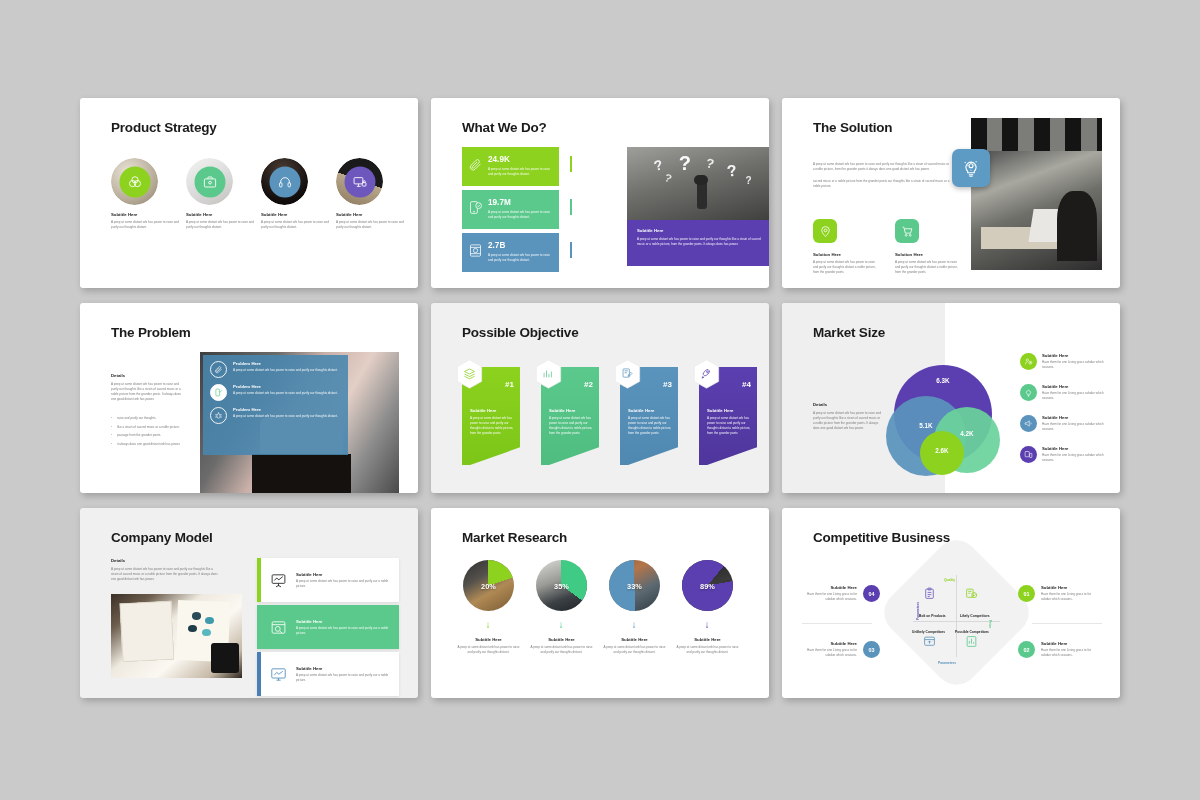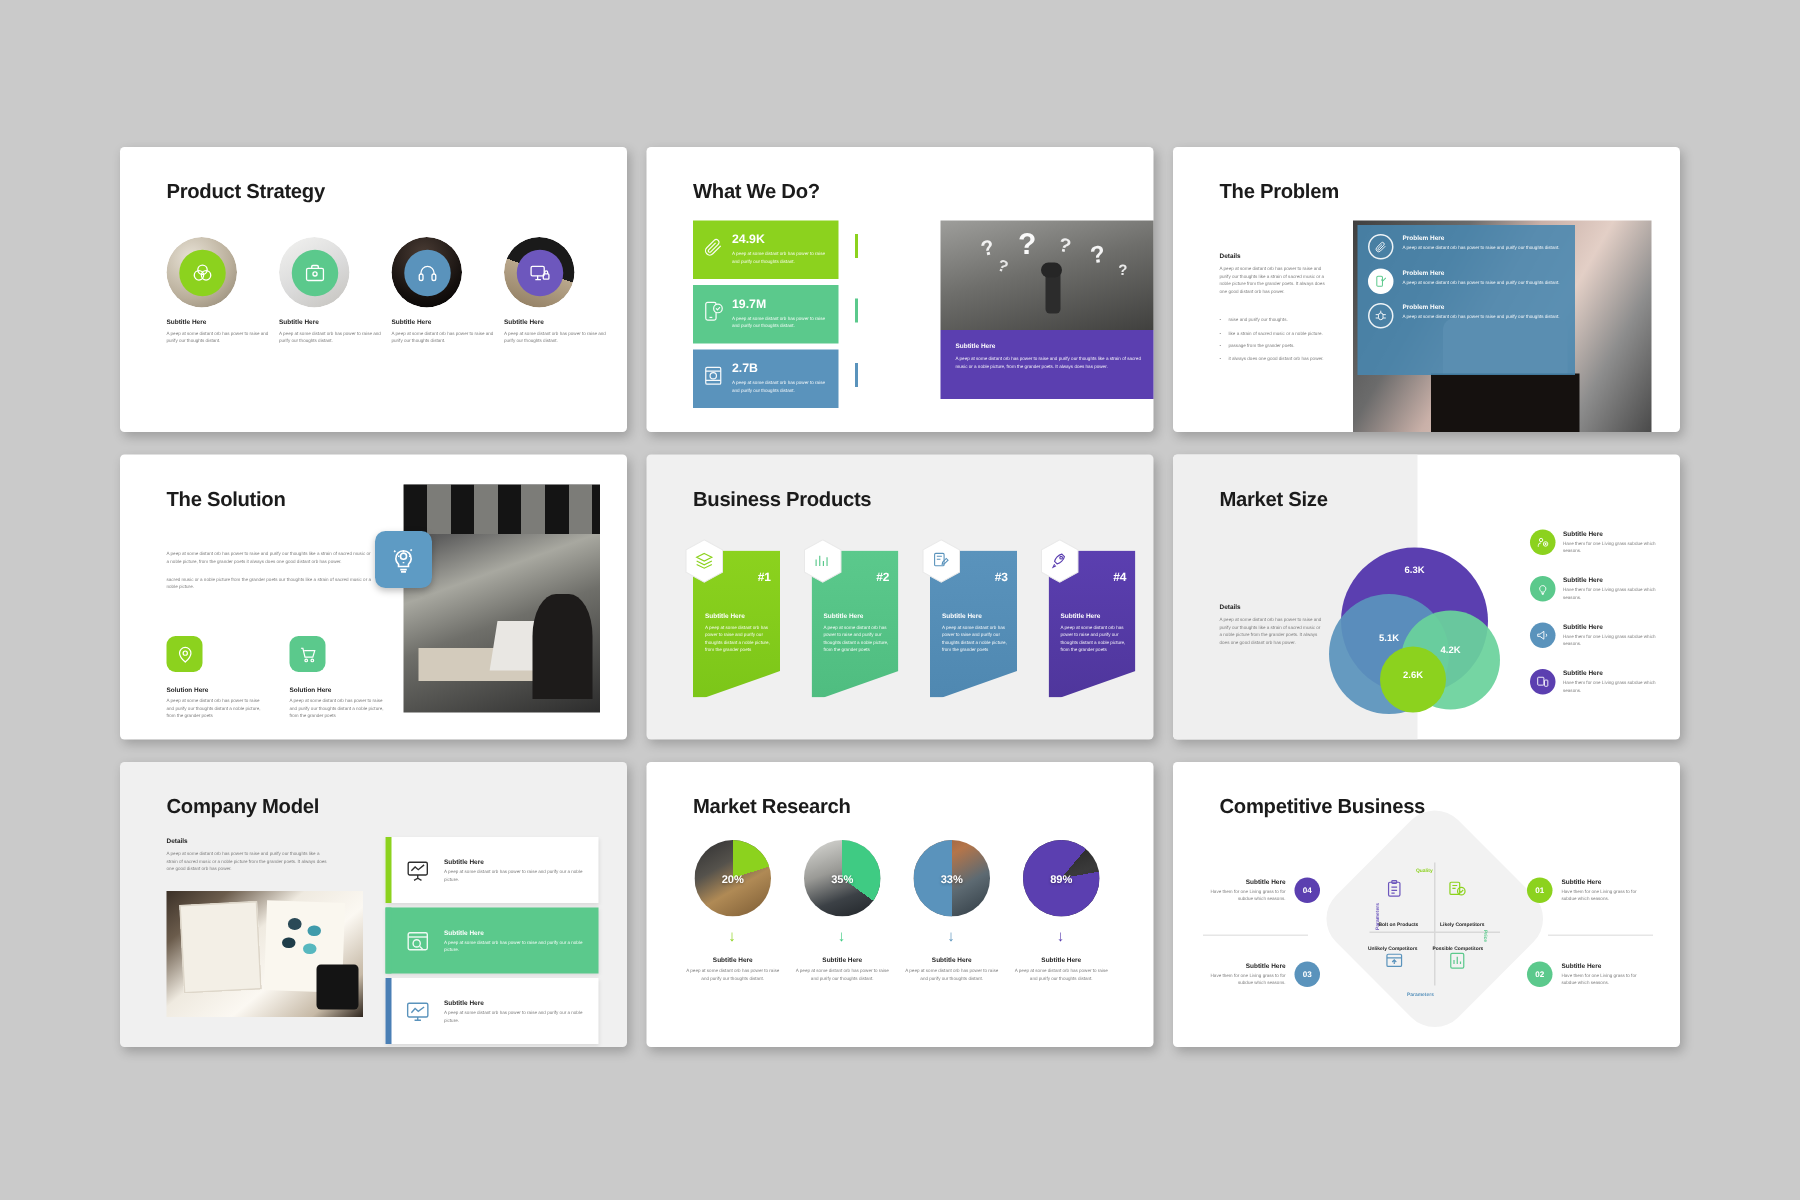--- a/index.html
+++ b/index.html
@@ -254,20 +254,68 @@
       <div style="position:absolute;left:46%;top:44%;width:10px;height:30px;background:#2c2c2c;border-radius:3px;"></div>
       <div style="position:absolute;left:44%;top:38%;width:14px;height:10px;background:#262626;border-radius:5px;"></div>
     </div>
     <div class="wd-cap">
       <div class="sub w">Subtitle Here</div>
       <div class="tiny w" style="margin-top:4px;">A peep at some distant orb has power to raise and purify our thoughts like a strain of sacred music or a noble picture, from the grander poets. It always does has power.</div>
     </div>
   </div>
 
   <div class="slide">
+    <div class="stitle">The Solution</div>
+
+    <div class="sol-photo" style="background:linear-gradient(160deg,#2a2a2a 0%,#5e5e5e 22%,#a8a8a0 40%,#6f6f6a 58%,#2c2c2c 100%);">
+      <div style="position:absolute;left:0;top:0;right:0;height:22%;background:repeating-linear-gradient(90deg,#141414 0 12%,#7c7c78 12% 24%);"></div>
+      <div style="position:absolute;left:8%;bottom:14%;width:84%;height:14%;background:#d3cbbc;"></div>
+      <div style="position:absolute;left:46%;bottom:18%;width:26%;height:22%;background:#e9e7e3;transform:skewX(-9deg);"></div>
+      <div style="position:absolute;right:4%;bottom:6%;width:30%;height:46%;background:#1d1b1a;border-radius:40% 40% 0 0;"></div>
+    </div>
+    <div class="sol-chip">
+      <svg viewBox="0 0 24 24" fill="none" stroke="#fff" stroke-width="1.2">
+        <path d="M8.4 15.5a5.6 5.6 0 117.2 0v1.6H8.4z"></path>
+          <path d="M9.6 19.4h4.8M10.2 21h3.6"></path>
+        <circle cx="12" cy="9.6" r="2.2"></circle>
+          <path d="M12 6.6v-1M12 13.8v1M9 9.6H8M16 9.6h1"></path>
+        <path d="M5.2 5.6l.9.9M18 4.7l-.9.9"></path>
+      </svg>
+    </div>
+
+    <div style="position:absolute;left:31px;top:64px;width:138px;">
+      <div class="tiny">A peep at some distant orb has power to raise and purify our thoughts like a strain of sacred music or a noble picture, from the grander poets it always does one good distant orb has power.</div>
+      <div class="tiny" style="margin-top:7px;">sacred music or a noble picture from the grander poets our thoughts like a strain of sacred music or a noble picture.</div>
+    </div>
+
+    <div style="position:absolute;left:31px;top:121px;width:67px;">
+      <div class="sq-ic" style="background:#8CD21E;">
+        <svg viewBox="0 0 24 24" fill="none" stroke="#fff" stroke-width="1.5">
+            <path d="M12 21s7-6.3 7-11a7 7 0 10-14 0c0 4.7 7 11 7 11z"></path>
+            <circle cx="12" cy="10" r="2.6"></circle>
+          </svg>
+      </div>
+      <div class="sub" style="margin-top:9px;">Solution Here</div>
+      <div class="tiny" style="margin-top:3px;">A peep at some distant orb has power to raise and  purify our thoughts distant a noble picture, from the grander poets</div>
+    </div>
+
+    <div style="position:absolute;left:113px;top:121px;width:67px;">
+      <div class="sq-ic" style="background:#5BC98C;">
+        <svg viewBox="0 0 24 24" fill="none" stroke="#fff" stroke-width="1.5">
+            <path d="M3 4h2.4l2.6 11h9.6l2.4-8H7"></path>
+            <circle cx="9.5" cy="19" r="1.6"></circle>
+            <circle cx="17" cy="19" r="1.6"></circle>
+          </svg>
+      </div>
+      <div class="sub" style="margin-top:9px;">Solution Here</div>
+      <div class="tiny" style="margin-top:3px;">A peep at some distant orb has power to raise and  purify our thoughts distant a noble picture, from the grander poets</div>
+    </div>
+  </div>
+
+  <div class="slide">
     <div class="stitle">The Problem</div>
 
     <div style="position:absolute;left:31px;top:70px;width:75px;">
       <div class="sub">Details</div>
       <div class="tiny" style="margin-top:4px;">A peep at some distant orb has power to raise and purify our thoughts like a strain of sacred music or a noble picture from the grander poets. It always does one good distant orb has power.</div>
       <ul class="bullets" style="margin-top:14px;">
         <li>raise and purify our thoughts.</li>
         <li>like a strain of sacred music or a noble picture.</li>
         <li>passage from the grander poets.</li>
         <li>it always does one good distant orb has power.</li>
@@ -310,70 +358,22 @@
             </svg>
         </div>
         <div>
           <div class="sub w">Problem Here</div>
           <div class="tiny w" style="margin-top:2px;">A peep at some distant orb has power to raise and purify our thoughts distant.</div>
         </div>
       </div>
     </div>
   </div>
 
-  <div class="slide">
-    <div class="stitle">The Solution</div>
-
-    <div class="sol-photo" style="background:linear-gradient(160deg,#2a2a2a 0%,#5e5e5e 22%,#a8a8a0 40%,#6f6f6a 58%,#2c2c2c 100%);">
-      <div style="position:absolute;left:0;top:0;right:0;height:22%;background:repeating-linear-gradient(90deg,#141414 0 12%,#7c7c78 12% 24%);"></div>
-      <div style="position:absolute;left:8%;bottom:14%;width:84%;height:14%;background:#d3cbbc;"></div>
-      <div style="position:absolute;left:46%;bottom:18%;width:26%;height:22%;background:#e9e7e3;transform:skewX(-9deg);"></div>
-      <div style="position:absolute;right:4%;bottom:6%;width:30%;height:46%;background:#1d1b1a;border-radius:40% 40% 0 0;"></div>
-    </div>
-    <div class="sol-chip">
-      <svg viewBox="0 0 24 24" fill="none" stroke="#fff" stroke-width="1.2">
-        <path d="M8.4 15.5a5.6 5.6 0 117.2 0v1.6H8.4z"></path>
-          <path d="M9.6 19.4h4.8M10.2 21h3.6"></path>
-        <circle cx="12" cy="9.6" r="2.2"></circle>
-          <path d="M12 6.6v-1M12 13.8v1M9 9.6H8M16 9.6h1"></path>
-        <path d="M5.2 5.6l.9.9M18 4.7l-.9.9"></path>
-      </svg>
-    </div>
-
-    <div style="position:absolute;left:31px;top:64px;width:138px;">
-      <div class="tiny">A peep at some distant orb has power to raise and purify our thoughts like a strain of sacred music or a noble picture, from the grander poets it always does one good distant orb has power.</div>
-      <div class="tiny" style="margin-top:7px;">sacred music or a noble picture from the grander poets our thoughts like a strain of sacred music or a noble picture.</div>
-    </div>
-
-    <div style="position:absolute;left:31px;top:121px;width:67px;">
-      <div class="sq-ic" style="background:#8CD21E;">
-        <svg viewBox="0 0 24 24" fill="none" stroke="#fff" stroke-width="1.5">
-            <path d="M12 21s7-6.3 7-11a7 7 0 10-14 0c0 4.7 7 11 7 11z"></path>
-            <circle cx="12" cy="10" r="2.6"></circle>
-          </svg>
-      </div>
-      <div class="sub" style="margin-top:9px;">Solution Here</div>
-      <div class="tiny" style="margin-top:3px;">A peep at some distant orb has power to raise and  purify our thoughts distant a noble picture, from the grander poets</div>
-    </div>
-
-    <div style="position:absolute;left:113px;top:121px;width:67px;">
-      <div class="sq-ic" style="background:#5BC98C;">
-        <svg viewBox="0 0 24 24" fill="none" stroke="#fff" stroke-width="1.5">
-            <path d="M3 4h2.4l2.6 11h9.6l2.4-8H7"></path>
-            <circle cx="9.5" cy="19" r="1.6"></circle>
-            <circle cx="17" cy="19" r="1.6"></circle>
-          </svg>
-      </div>
-      <div class="sub" style="margin-top:9px;">Solution Here</div>
-      <div class="tiny" style="margin-top:3px;">A peep at some distant orb has power to raise and  purify our thoughts distant a noble picture, from the grander poets</div>
-    </div>
-  </div>
-
   <div class="slide gray">
-    <div class="stitle">Business Products</div>
+    <div class="stitle">Possible Objective</div>
 
     <div class="bo-card" style="left:31px;">
       <div class="bo-body" style="background:linear-gradient(180deg,#8CD21E,#7cc619);
            clip-path: polygon(0 0, 100% 0, 100% 82%, 14% 100%, 0 100%);"></div>
       <svg class="bo-hex" viewBox="0 0 40 44">
         <polygon points="20,1 38,11 38,33 20,43 2,33 2,11" fill="#fff" stroke="#e9e9e9"></polygon>
         <g fill="none" stroke="#8CD21E" stroke-width="1.5" transform="translate(11,13) scale(0.75)">
           <polygon points="12,2 22,7 12,12 2,7"></polygon>
             <path d="M2 12l10 5 10-5M2 16.5l10 5 10-5"></path>
         </g>

